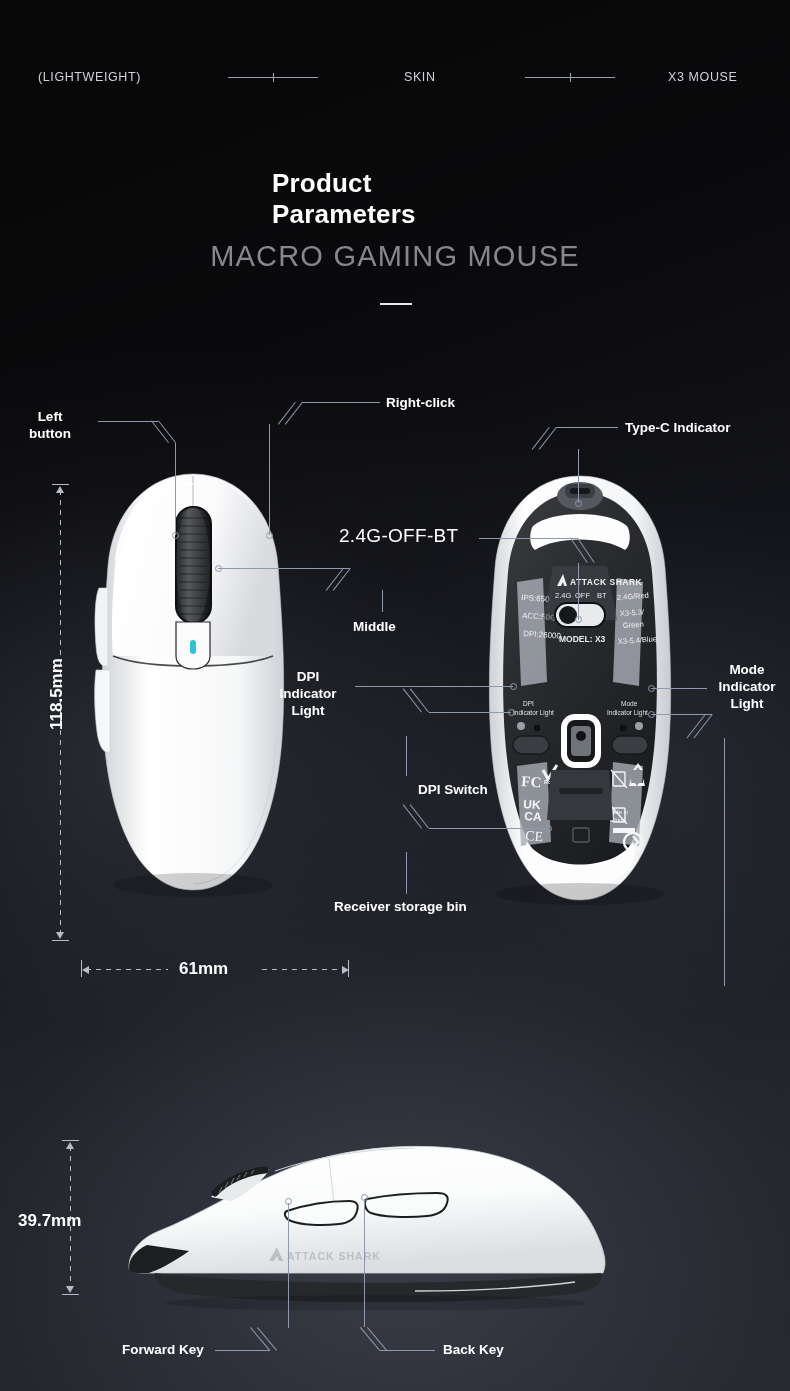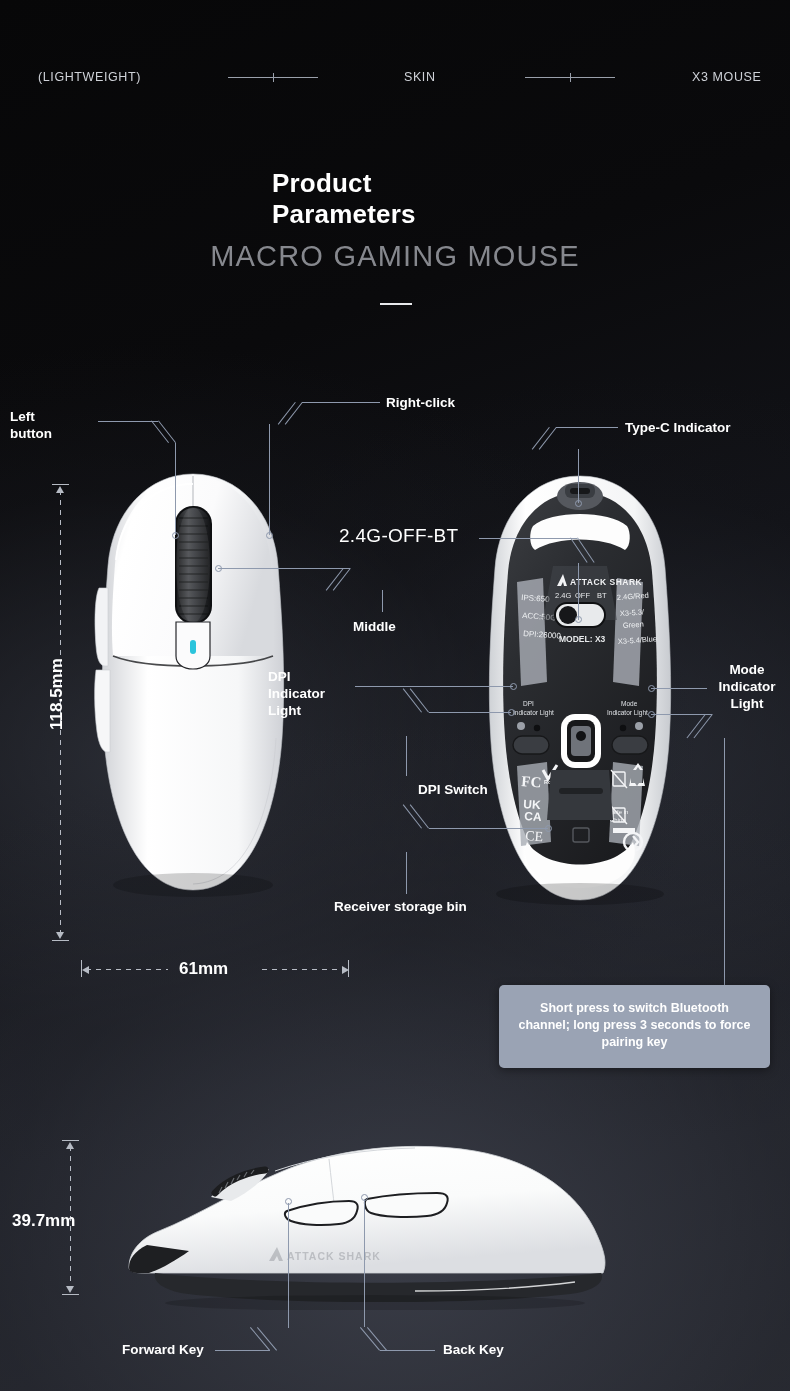--- a/index.html
+++ b/index.html
@@ -38,21 +38,21 @@
   }
   #title-rule { top:303px; left:380px; width:32px; height:2px; background:#e8e9ec; }
 
   
   .callout {
     position:absolute; font-size:13.5px; font-weight:bold; color:#fff;
     white-space:pre-line; line-height:17px;
   }
   .callout.big { font-size:19px; font-weight:normal; letter-spacing:0.3px; }
   .callout.c  { text-align:center; }
-  .callout.r  { text-align:left; }
+  .callout.r  { text-align:center; }
 
   
   .ln { position:absolute; background:#8e99ad; }
   .lnh { height:1px; }
   .lnv { width:1px; }
   .kink { position:absolute; width:1px; background:#8e99ad; transform-origin:top left; }
   .dot {
     position:absolute; width:7px; height:7px; border:1px solid #8e99ad;
     border-radius:50%; background:transparent;
   }
@@ -97,21 +97,21 @@
   #mouse-side { top:1135px; left:115px; width:545px; height:175px; }
 </style>
 </head>
 <body>
 
 <div id="top-bar" class="abs">
   <div class="top-label" style="left:38px;">(LIGHTWEIGHT)</div>
   <div class="top-div" style="left:228px;"></div>
   <div class="top-label" style="left:404px;">SKIN</div>
   <div class="top-div" style="left:525px;"></div>
-  <div class="top-label" style="left:692px;">X3 MOUSE</div>
+  <div class="top-label" style="left:668px;">X3 MOUSE</div>
 </div>
 
 <div class="abs" id="title-main">Product
 Parameters</div>
 <div class="abs" id="title-sub">MACRO GAMING MOUSE</div>
 <div class="abs" id="title-rule"></div>
 
 <div class="art" id="mouse-top">
   <svg width="215" height="460" viewBox="0 0 215 460">
     <defs>
@@ -348,21 +348,21 @@
   <div class="arw arw-right abs" style="left:342px; top:966px;"></div>
   <div class="dim-label abs" style="left:179px; top:959px;">61mm</div>
 </div>
 
 <div>
   <div class="cap-h abs" style="left:62px; top:1140px;"></div>
   <div class="cap-h abs" style="left:62px; top:1294px;"></div>
   <div class="dim-v abs" style="left:70px; top:1146px; height:144px;"></div>
   <div class="arw arw-up abs" style="left:66px; top:1142px;"></div>
   <div class="arw arw-down abs" style="left:66px; top:1286px;"></div>
-  <div class="dim-label abs" style="left:12px; top:1211px;">39.7mm</div>
+  <div class="dim-label abs" style="left:18px; top:1211px;">39.7mm</div>
 </div>
 
 <div>
   <div class="callout r" style="left:10px; top:408px; width:80px;">Left
 button</div>
   <div class="ln lnh abs" style="left:98px; top:421px; width:60px;"></div>
   <div class="kink" style="left:158px; top:421px; height:28px; transform:rotate(-38deg);"></div>
   <div class="kink" style="left:151px; top:421px; height:28px; transform:rotate(-38deg);"></div>
   <div class="ln lnv abs" style="left:175px; top:443px; height:92px;"></div>
   <div class="dot" style="left:172px; top:532px;"></div>
@@ -439,21 +439,20 @@
 
 <div>
   <div class="ln lnh abs" style="left:651px; top:714px; width:61px;"></div>
   <div class="kink" style="left:712px; top:714px; height:30px; transform:rotate(38deg);"></div>
   <div class="kink" style="left:705px; top:714px; height:30px; transform:rotate(38deg);"></div>
   <div class="ln lnv abs" style="left:724px; top:738px; height:248px;"></div>
   <div class="dot" style="left:648px; top:711px;"></div>
 </div>
 
 <div class="abs" id="info-box">
-  <div id="info-body">Short press to switch Bluetooth channel; long press 3 seconds to force pairing key</div>
 </div>
 
 <div>
   <div class="callout" style="left:122px; top:1341px;">Forward Key</div>
   <div class="ln lnh abs" style="left:215px; top:1350px; width:55px;"></div>
   <div class="kink" style="left:270px; top:1350px; height:30px; transform:rotate(140deg);"></div>
   <div class="kink" style="left:277px; top:1350px; height:30px; transform:rotate(140deg);"></div>
   <div class="ln lnv abs" style="left:288px; top:1203px; height:125px;"></div>
   <div class="dot" style="left:285px; top:1198px;"></div>
 </div>

